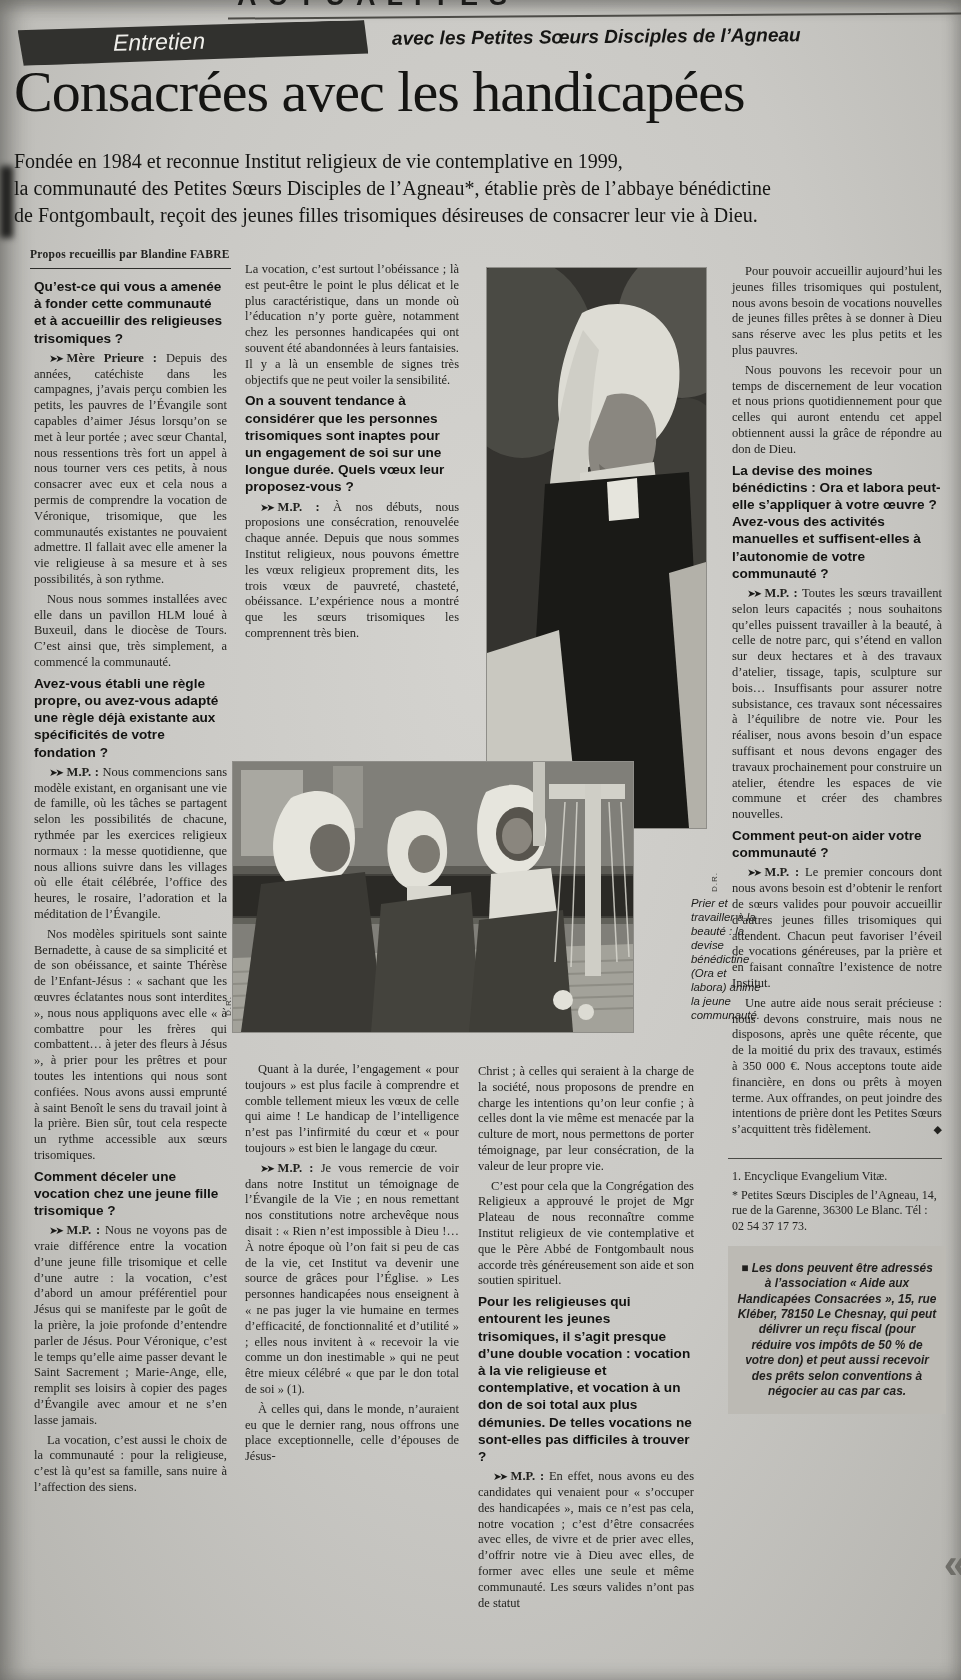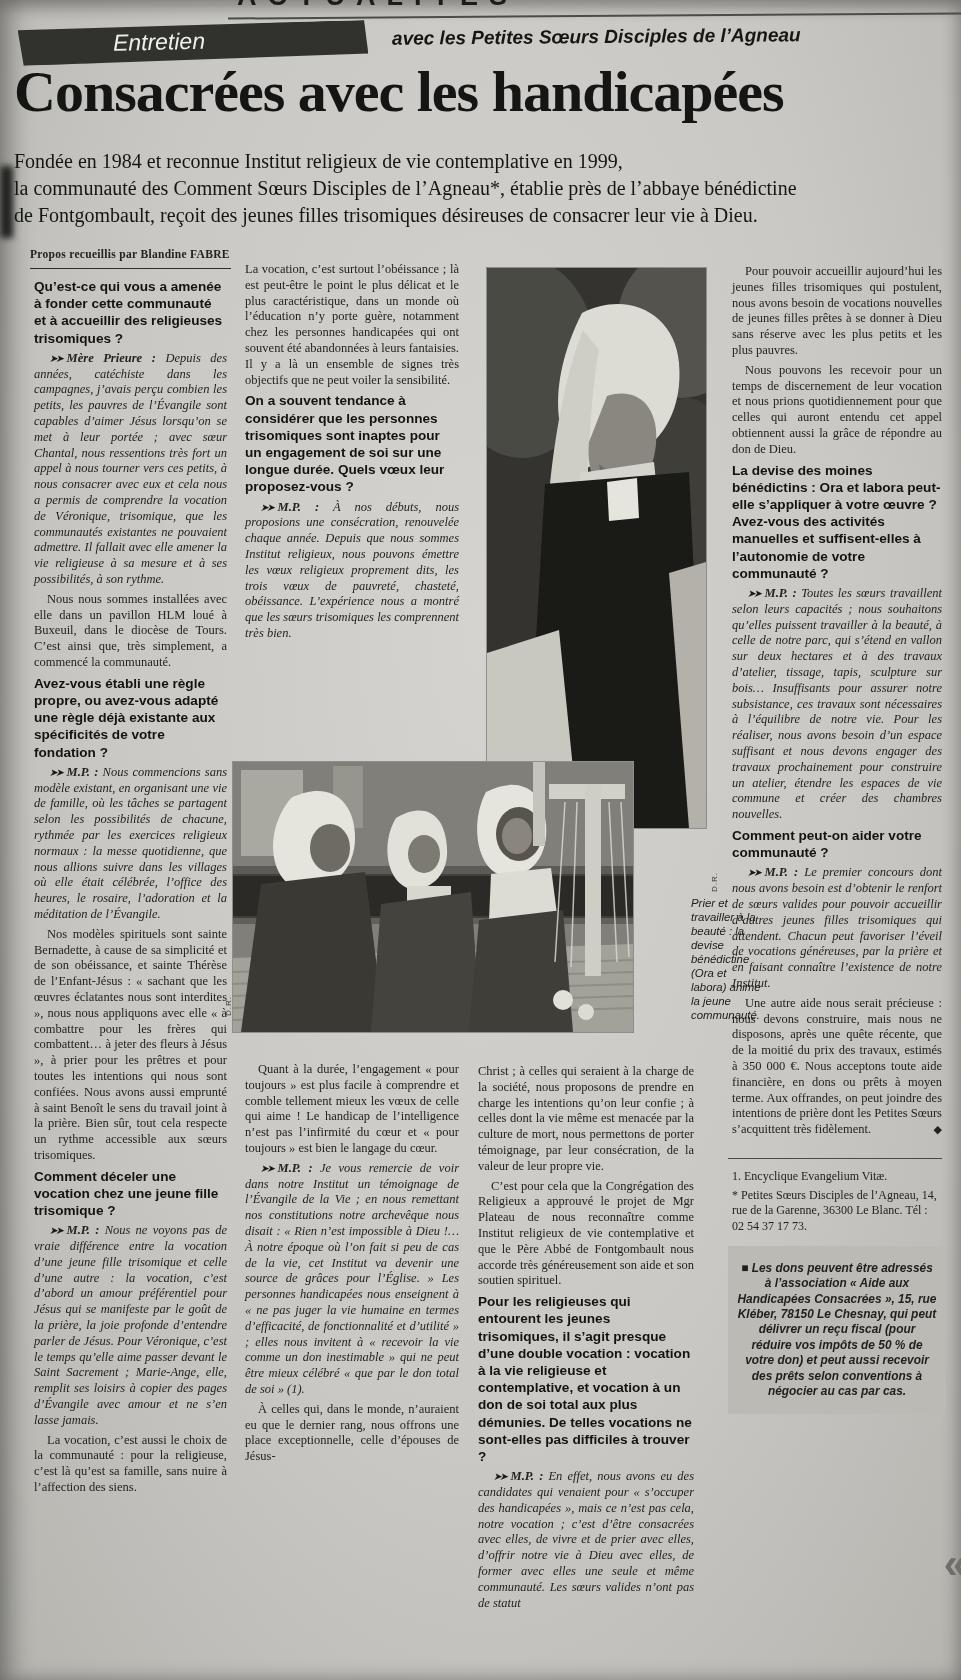--- a/index.html
+++ b/index.html
@@ -17,21 +17,21 @@
        clip-path:polygon(0 6%,99% 0,100% 88%,1.5% 100%);box-shadow:2px 2px 3px rgba(0,0,0,.25);}
   #tab span{display:block;padding:4px 0 0 95px;font:italic 23px "Liberation Sans",sans-serif;color:#efeeea;}
   #kicker{left:392px;top:26px;font:italic 700 19px "Liberation Sans",sans-serif;color:#161614;transform:rotate(-.5deg);}
   #headline{left:14px;top:62px;width:935px;font:400 58px/1.05 "Liberation Serif",serif;color:#151513;letter-spacing:-1px;}
   #standfirst{left:14px;top:148px;width:940px;font:400 20px/27px "Liberation Serif",serif;color:#161614;}
   
   .col{position:absolute;overflow:hidden;}
   .col p{margin:4px;}
   .bp{font:12.5px/15.8px "Liberation Serif",serif;text-align:justify;}
   .ind{text-indent:13px;}
-  .ans{margin-top:9px;text-indent:15px;font-style:italic;}
+  .ans{margin-top:9px;text-indent:15px;}
   .q{font:700 13.6px/17.2px "Liberation Sans",sans-serif;margin:13px 0 9px;color:#131311;text-align:left;}
   .ar{font-size:10.5px;letter-spacing:-2.5px;margin-right:5px;color:#1a1a18;}
   .lead{font-weight:700;}
   .byline{font:700 11.5px "Liberation Serif",serif;letter-spacing:.3px;border-bottom:1.5px solid #2c2c2a;padding-bottom:8px;margin-bottom:9px;white-space:nowrap;}
   .endmark{float:right;font-size:11px;}
   .fnrule{border-top:1px solid #4a4a46;margin:20px 0 10px;width:98%;}
   .fn{font:12px/15.2px "Liberation Serif",serif;margin-bottom:9px;text-align:left;}
   .donbox{background:#bcbab4;margin-top:12px;padding:15px 9px;font:italic 700 11.9px/15.4px "Liberation Sans",sans-serif;text-align:center;color:#201f1d;}
   
   .photo{position:absolute;box-shadow:0 0 0 1px #8f8e89;}
@@ -50,25 +50,25 @@
   <div class="abs" id="crop-mast">
     <span>ACTUALITÉS</span>
   </div>
   <div class="abs" id="toprule"></div>
 
   <div class="abs" id="tab">
     <span>Entretien</span>
   </div>
   <div class="abs" id="kicker">avec les Petites Sœurs Disciples de l’Agneau</div>
 
-  <h1 class="abs" id="headline" style="margin:0;font-weight:700;">Consacrées avec les handicapées</h1>
+  <h1 class="abs" id="headline" style="margin:0;font-weight:400;">Consacrées avec les handicapées</h1>
 
   <div class="abs" id="standfirst">
     <div>Fondée en 1984 et reconnue Institut religieux de vie contemplative en 1999,</div>
-    <div>la communauté des Comment Sœurs Disciples de l’Agneau*, établie près de l’abbaye bénédictine</div>
+    <div>la communauté des Petites Sœurs Disciples de l’Agneau*, établie près de l’abbaye bénédictine</div>
     <div>de Fontgombault, reçoit des jeunes filles trisomiques désireuses de consacrer leur vie à Dieu.</div>
   </div>
 
   <div class="col" style="left:30px;top:248px;width:201px;height:1412px;">
     <div class="byline">Propos recueillis par Blandine FABRE</div>
     <p class="q">Qu’est-ce qui vous a amenée à fonder cette communauté et à accueillir des religieuses trisomiques ?</p>
     <p class="bp ans"><span class="ar">➤➤</span><span class="lead">Mère Prieure :</span> <span>Depuis des années, catéchiste dans les campagnes, j’avais perçu combien les petits, les pauvres de l’Évangile sont capables d’aimer Jésus lorsqu’on se met à leur portée ; avec sœur Chantal, nous ressentions très fort un appel à nous tourner vers ces petits, à nous consacrer avec eux et cela nous a permis de comprendre la vocation de Véronique, trisomique, que les communautés existantes ne pouvaient admettre. Il fallait avec elle amener la vie religieuse à sa mesure et à ses possibilités, à son rythme.</span></p>
     <p class="bp ind">Nous nous sommes installées avec elle dans un pavillon HLM loué à Buxeuil, dans le diocèse de Tours. C’est ainsi que, très simplement, a commencé la communauté.</p>
     <p class="q">Avez-vous établi une règle propre, ou avez-vous adapté une règle déjà existante aux spécificités de votre fondation ?</p>
     <p class="bp ans"><span class="ar">➤➤</span><span class="lead">M.P. :</span> <span>Nous commencions sans modèle existant, en organisant une vie de famille, où les tâches se partagent selon les possibilités de chacune, rythmée par les exercices religieux normaux : la messe quotidienne, que nous allions suivre dans les villages où elle était célébrée, l’office des heures, le rosaire, l’adoration et la méditation de l’Évangile.</span></p>

